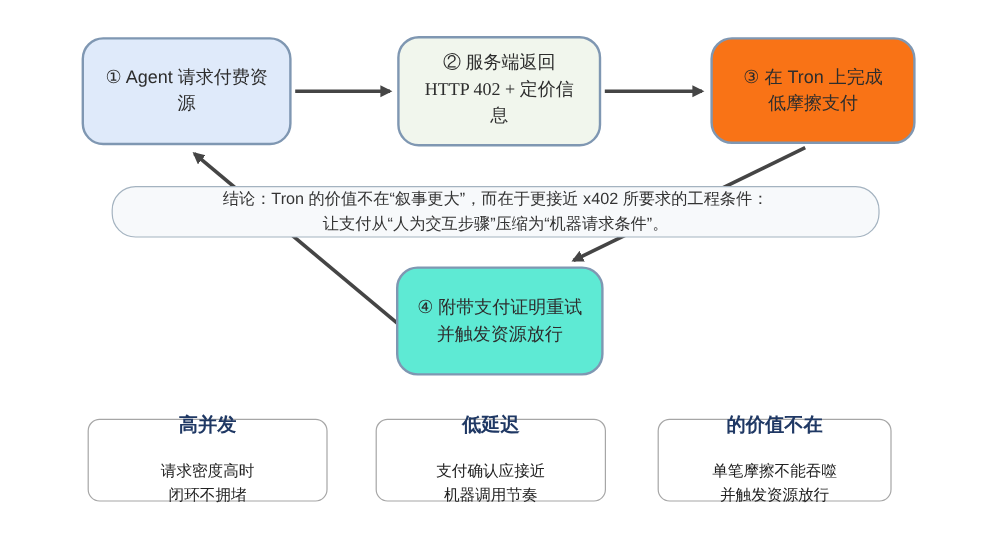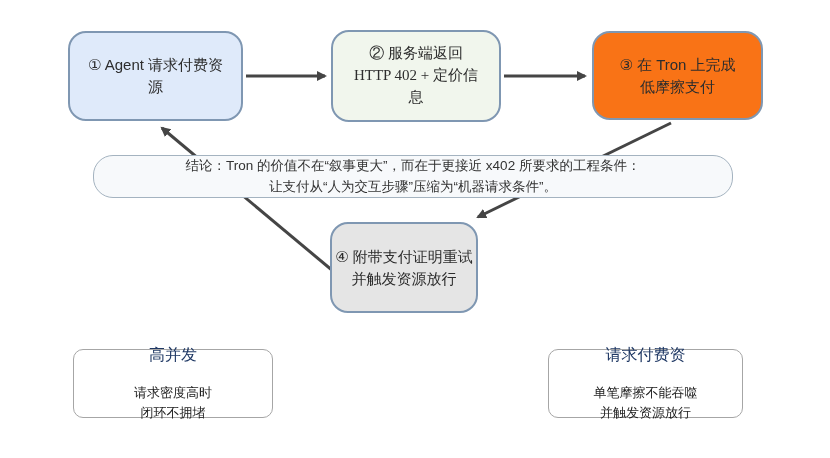--- a/index.html
+++ b/index.html
@@ -10,40 +10,40 @@
   .arrows{position:absolute;left:0;top:0;width:830px;height:458px;z-index:1;}
   .node{
     position:absolute;z-index:2;box-sizing:border-box;
     display:flex;align-items:center;justify-content:center;text-align:center;
     white-space:pre-line;line-height:1.45;font-size:15px;
     border:2px solid #7f97b2;border-radius:18px;
   }
   .step1{left:68px;top:31px;width:175px;height:90px;background:#dfeafa;}
   .step2{left:331px;top:30px;width:170px;height:92px;background:#f1f6ed;font-family:Liberation Serif, serif;}
   .step3{left:592px;top:31px;width:171px;height:89px;background:#f97316;}
-  .step4{left:330px;top:222px;width:148px;height:91px;background:#e5e5e5;}
+  .step4{left:330px;top:222px;width:173px;height:91px;background:#5eead4;}
   .conclusion{
     position:absolute;z-index:2;box-sizing:border-box;
     left:93px;top:155px;width:640px;height:43px;
     background:#f7f9fb;border:1.5px solid #a4b3c0;border-radius:20px;
     display:flex;align-items:center;justify-content:center;text-align:center;
     white-space:pre-line;font-size:13.5px;line-height:1.5;color:#333333;
   }
   .benefit{
     position:absolute;z-index:2;box-sizing:border-box;top:349px;height:69px;
     background:#ffffff;border:1.5px solid #a6a6a6;border-radius:10px;
     display:flex;flex-direction:column;align-items:center;justify-content:center;
     text-align:center;padding:4px 6px;
   }
   .benefit1{left:73px;width:200px;}
   .benefit2{left:313px;width:192px;}
   .benefit3{left:548px;width:195px;}
   .benefit-title{
     font-family:"Liberation Serif","DejaVu Serif",serif;
-    font-weight:normal;color:#1f3864;font-size:16px;line-height:1.25;
+    font-weight:bold;color:#1f3864;font-size:16px;line-height:1.25;
   }
   .benefit-body{
     white-space:pre-line;font-size:13px;line-height:1.5;color:#222222;margin-top:18px;
   }
 </style>
 </head>
 <body>
 
 <div class="canvas">
 
@@ -70,19 +70,24 @@
 并触发资源放行</div>
 
   <div class="conclusion">结论：Tron 的价值不在“叙事更大”，而在于更接近 x402 所要求的工程条件：
 让支付从“人为交互步骤”压缩为“机器请求条件”。</div>
 
   <div class="benefit benefit1">
     <div class="benefit-title">高并发</div>
     <div class="benefit-body">请求密度高时
 闭环不拥堵</div>
   </div>
+  <div class="benefit benefit2">
+    <div class="benefit-title">低延迟</div>
+    <div class="benefit-body">支付确认应接近
+机器调用节奏</div>
+  </div>
   <div class="benefit benefit3">
-    <div class="benefit-title">请求付费资</div>
+    <div class="benefit-title">的价值不在</div>
     <div class="benefit-body">单笔摩擦不能吞噬
 并触发资源放行</div>
   </div>
 
 </div>
 
 </body></html>

